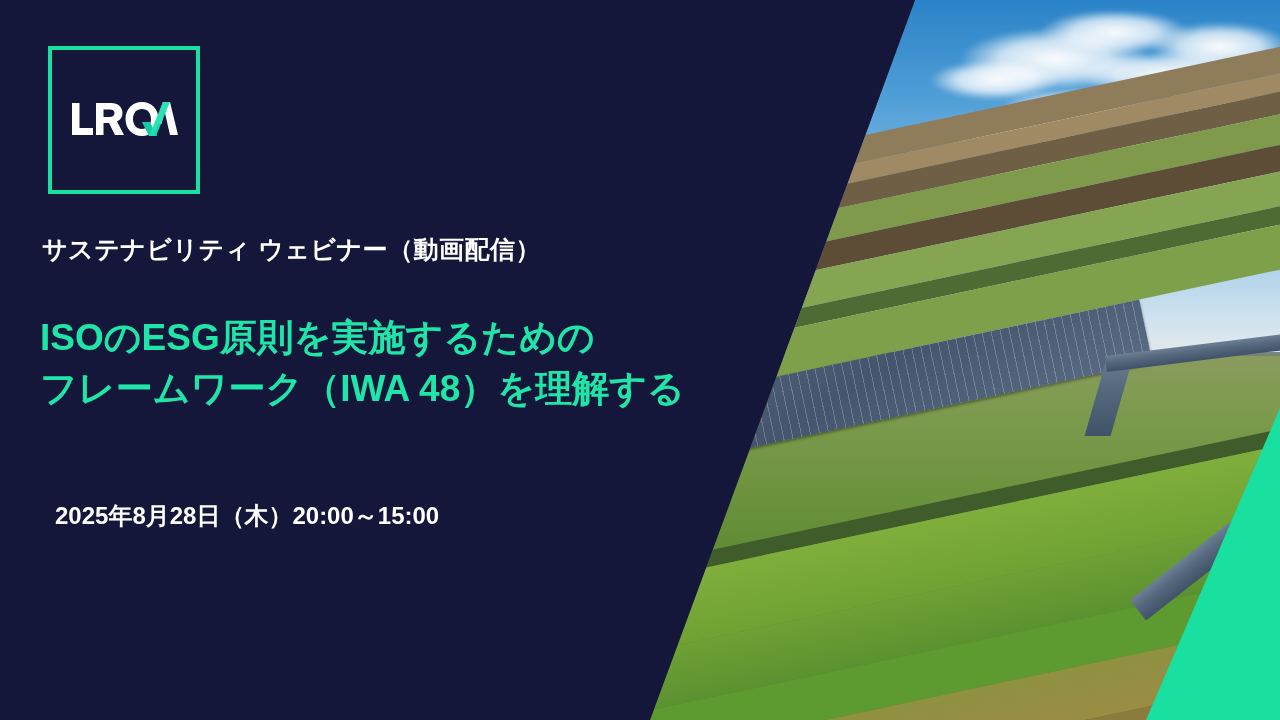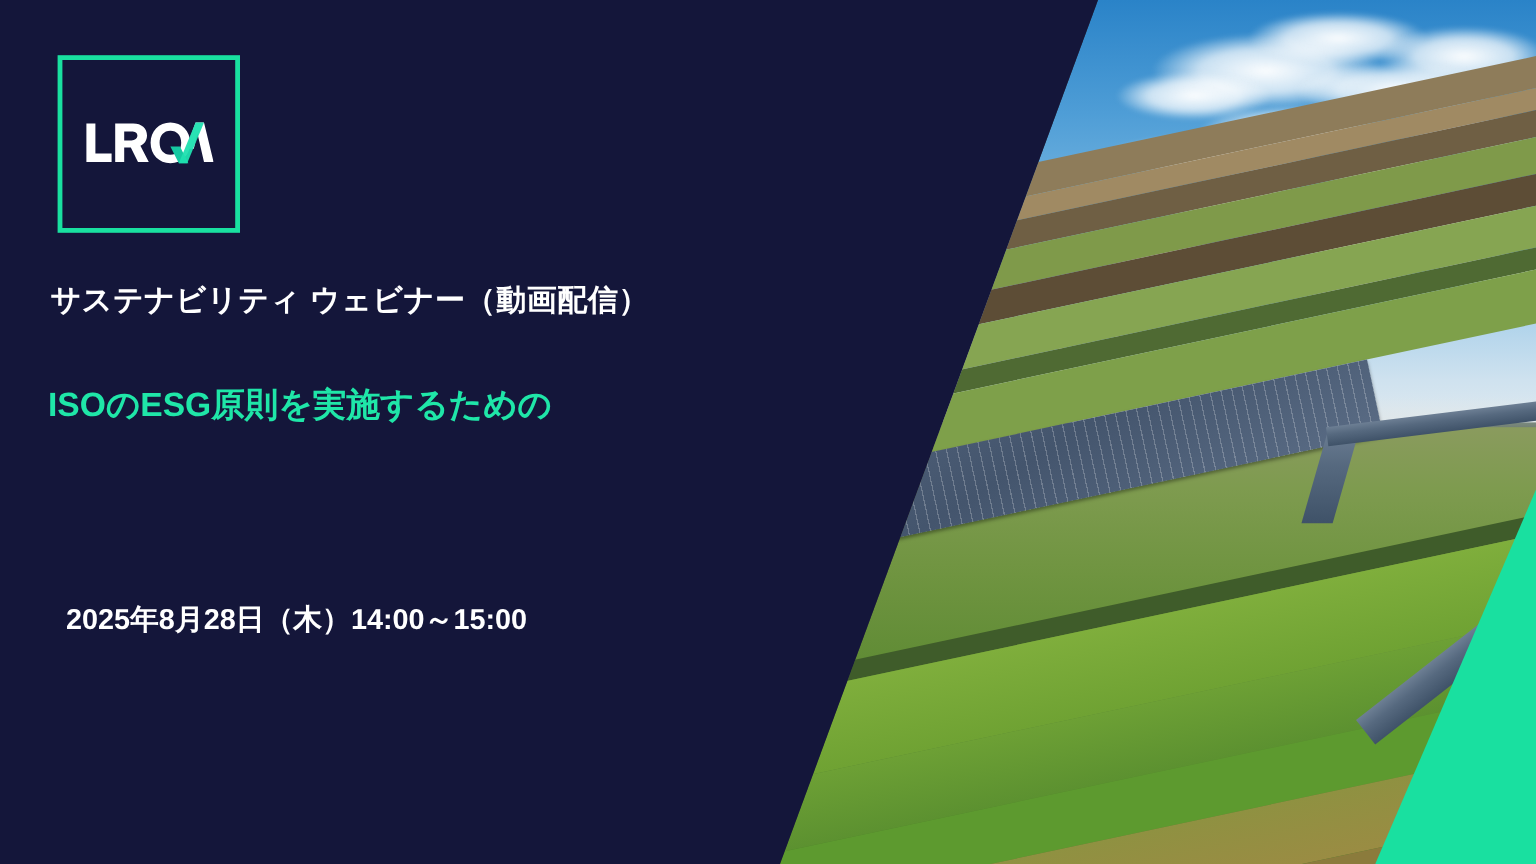--- a/index.html
+++ b/index.html
@@ -121,21 +121,21 @@
   .logo-mark svg { display:block; width:108px; height:42px; }
 
   .eyebrow {
     position:absolute; left:42px; top:233px;
     font-size:25px; font-weight:bold; color:#ffffff;
     letter-spacing:.5px; white-space:nowrap;
   }
 
   .headline {
     position:absolute; left:40px; top:312px;
-    color:#1fe6a8; font-weight:bold; font-size:28px;
+    color:#1fe6a8; font-weight:bold; font-size:37px;
     line-height:51px; letter-spacing:0px;
   }
   .headline .l { display:block; white-space:nowrap; }
 
   .datetime {
     position:absolute; left:55px; top:500px;
     color:#ffffff; font-weight:bold; font-size:24px; white-space:nowrap;
   }
 </style>
 </head>
@@ -250,18 +250,19 @@
           <path d="M144 46 l14 28 h16 L160 46 Z" fill="#16c9a2"></path>
           <path d="M172 74 h-14 L186 6 h14 Z" fill="#1fe0b0" opacity="0.95"></path>
         </svg>
       </div>
     </div>
 
     <div class="eyebrow">サステナビリティ ウェビナー（動画配信）</div>
 
     <div class="headline">
       <span class="l">ISOのESG原則を実施するための</span>
+      <span class="l">フレームワーク（IWA 48）を理解する</span>
     </div>
 
-    <div class="datetime">2025年8月28日（木）14:00～15:00</div>
+    <div class="datetime">2025年8月28日（木）20:00～15:00</div>
   </div>
 
 </div>
 
 </body></html>

